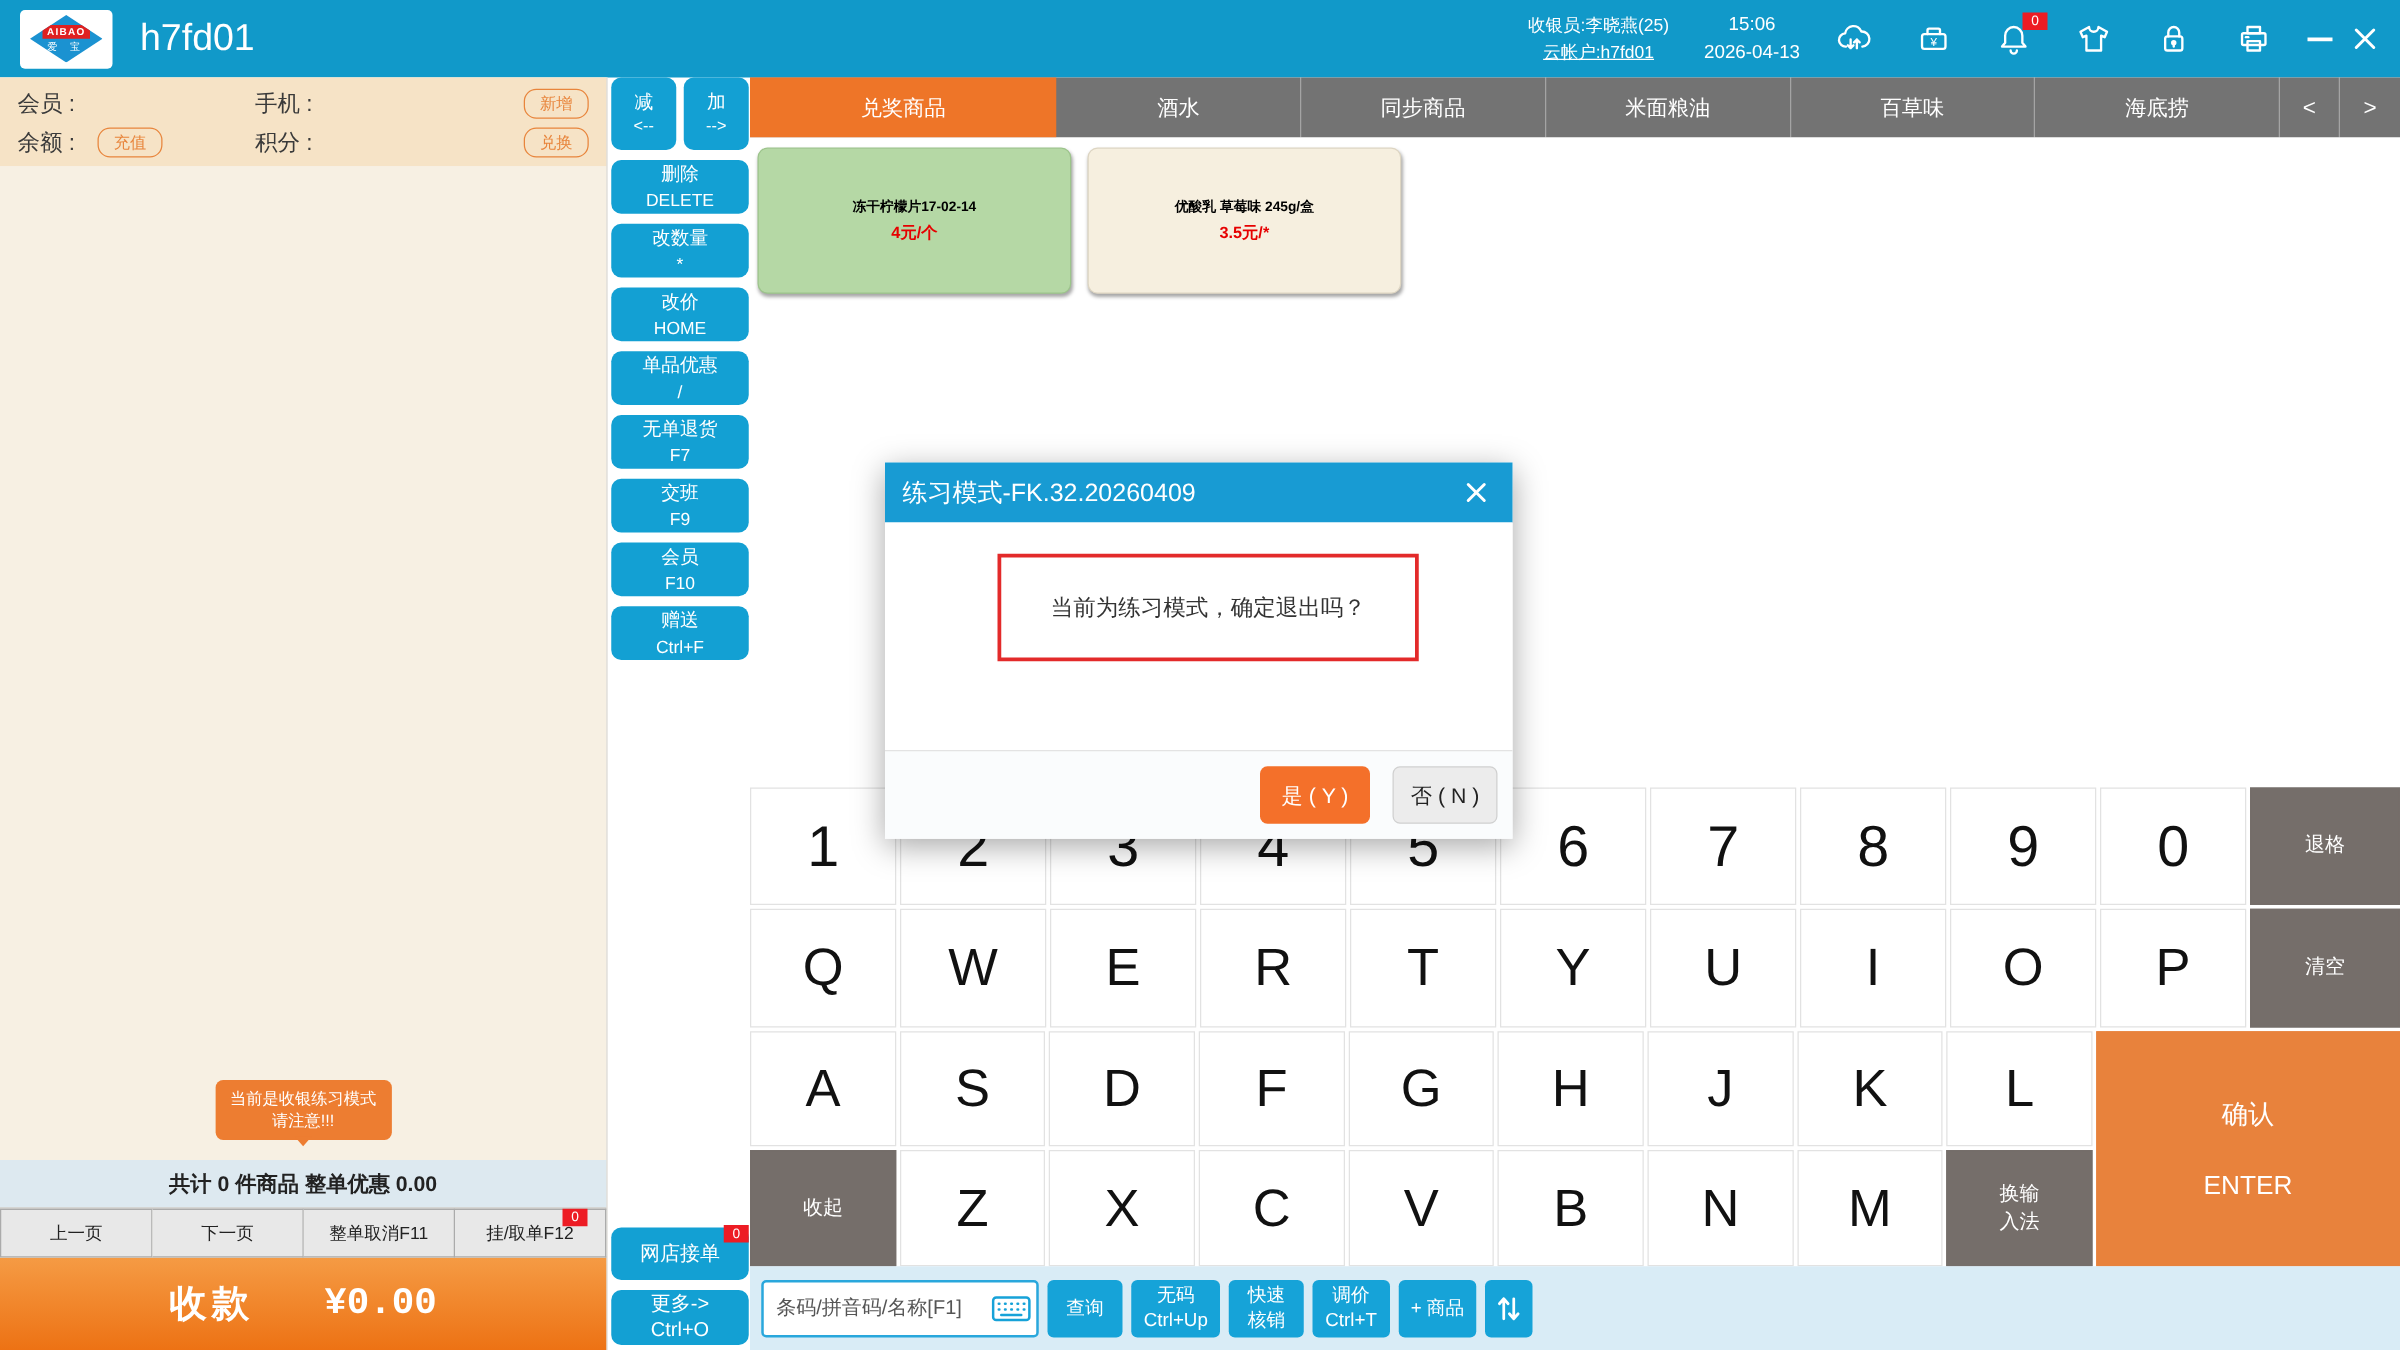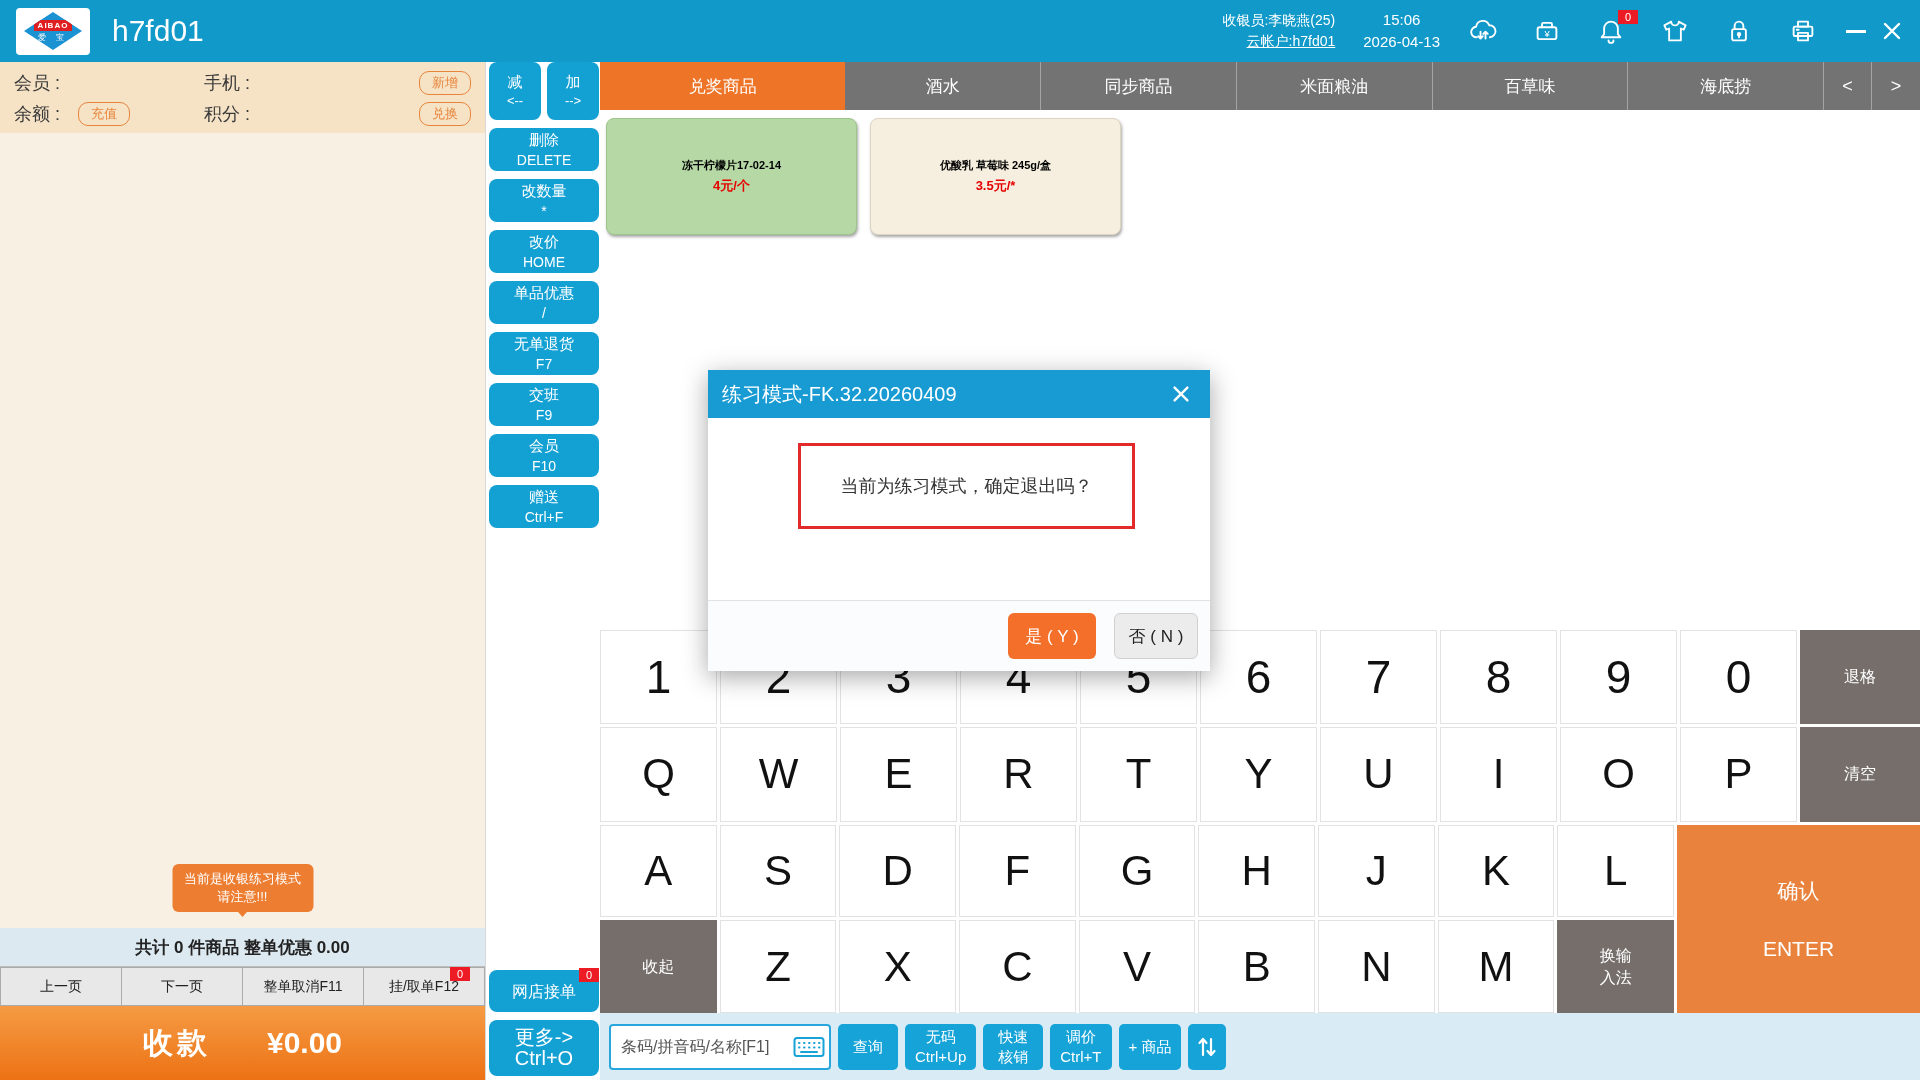--- a/index.html
+++ b/index.html
@@ -8,21 +8,21 @@
   #app { position:relative; width:1920px; height:1080px; background:#fff; }
 
   
   .header { position:absolute; left:0; top:0; width:1920px; height:62px; background:#1199c9; display:flex; align-items:center; }
   .logo { width:74px; height:47px; background:#fff; border-radius:4px; margin-left:16px; display:flex; align-items:center; justify-content:center; position:relative; }
   .logo .diamond { width:58px; height:38px; background:#1b92d1; clip-path:polygon(50% 0,100% 50%,50% 100%,0 50%); display:flex; flex-direction:column; align-items:center; justify-content:center; }
   .logo .brand { background:#e02020; color:#fff; font-size:8px; font-weight:bold; padding:1px 4px; letter-spacing:1px; }
   .logo .brand-cn { color:#fff; font-size:8px; margin-top:1px; letter-spacing:4px; }
   .header-title { color:#fff; font-size:30px; font-weight:normal; margin-left:22px; flex:0 0 auto; }
   .header-spacer { flex:1; }
-  .hdr-info { color:#fff; font-size:14px; text-align:right; line-height:21px; margin-right:28px; }
+  .hdr-info { color:#fff; font-size:14px; text-align:center; line-height:21px; margin-right:28px; }
   .hdr-info .acct { text-decoration:underline; cursor:pointer; }
   .hdr-time { color:#fff; font-size:15px; text-align:center; line-height:22px; margin-right:26px; }
   .hdr-icons { display:flex; align-items:center; gap:30px; margin-right:18px; }
   .hdr-icon { position:relative; width:34px; height:34px; display:flex; align-items:center; justify-content:center; cursor:pointer; }
   .hdr-icon svg { width:30px; height:30px; }
   .badge { position:absolute; background:#ed1c24; color:#fff; font-size:11px; line-height:14px; padding:0 5px; min-width:20px; text-align:center; }
   .bell-badge { top:-4px; right:-10px; }
   .win-btn { width:36px; height:36px; display:flex; align-items:center; justify-content:center; cursor:pointer; }
   .min-bar { width:20px; height:3px; background:#fff; }
 
@@ -36,36 +36,36 @@
   .chip-btn { margin-left:auto; border:1px solid #e8853c; color:#e8853c; background:transparent; border-radius:10px; font-size:13px; padding:2px 12px; cursor:pointer; font-family:inherit; }
   .chip-btn.inline { margin-left:18px; }
   .cart-list { flex:1; position:relative; background:#f7f0e3; }
   .tooltip { position:absolute; bottom:16px; left:50%; transform:translateX(-50%); background:#ed7d31; color:#fff; font-size:13px; line-height:18px; text-align:center; padding:6px 12px; border-radius:6px; white-space:nowrap; }
   .tooltip:after { content:""; position:absolute; left:50%; bottom:-12px; transform:translateX(-50%); border:7px solid transparent; border-top:8px solid #ed7d31; }
   .summary-strip { height:38px; background:#dde9f0; display:flex; align-items:center; justify-content:center; font-size:17px; color:#222; font-weight:bold; }
   .nav-row { height:40px; display:flex; border-top:1px solid #bdbdbd; }
   .nav-btn { flex:1; background:#e8e8e8; border:1px solid #ababab; border-left:none; font-size:14px; color:#222; display:flex; align-items:center; justify-content:center; cursor:pointer; position:relative; font-family:inherit; }
   .nav-btn:first-child { border-left:1px solid #ababab; }
   .hold-badge { top:-1px; right:14px; }
-  .checkout { flex:0 0 74px; background:linear-gradient(180deg,#f59b44,#ed7214); display:flex; align-items:center; justify-content:center; gap:56px; cursor:pointer; }
+  .checkout { flex:0 0 74px; background:linear-gradient(180deg,#f59b44,#ed7214); display:flex; align-items:center; justify-content:center; gap:56px; cursor:pointer;font-family:Liberation Mono, monospace; }
   .checkout .ck-label { color:#fff; font-size:30px; font-weight:bold; letter-spacing:4px; }
   .checkout .ck-amount { color:#fff; font-size:30px; font-weight:bold; }
 
   
   .action-col { position:absolute; left:489px; top:62px; width:110px; height:1018px; display:flex; flex-direction:column; padding-top:0; }
   .adj-row { display:flex; gap:6px; height:58px; margin-bottom:8px; }
   .blue-btn { background:#13a0d3; color:#fff; border:none; border-radius:8px; cursor:pointer; font-family:inherit; display:flex; flex-direction:column; align-items:center; justify-content:center; line-height:19px; }
   .adj-btn { flex:1; font-size:15px; }
   .adj-btn .sub { font-size:13px; }
   .act-btn { height:43px; margin-bottom:8px; font-size:15px; line-height:20px; }
   .act-btn .sub { font-size:14px; }
   .col-spacer { flex:1; }
   .online-btn { height:42px; margin-bottom:8px; font-size:16px; position:relative; overflow:visible; }
   .online-badge { top:-2px; right:0; }
-  .more-btn { height:56px; margin-bottom:4px; font-size:20px; line-height:21px; }
+  .more-btn { height:44px; margin-bottom:4px; font-size:16px; line-height:21px; }
 
   
   .right-area { position:absolute; left:600px; top:62px; width:1320px; height:1018px; }
   .tab-bar { position:absolute; left:0; top:0; right:0; height:48px; background:#737373; display:flex; }
   .tab { flex:1; display:flex; align-items:center; justify-content:center; color:#fff; font-size:17px; border-right:1px solid rgba(255,255,255,0.35); cursor:pointer; }
   .tab.selected { flex:1.26; background:#ee7528; border-right:none; }
   .tab-arrow { flex:0 0 48px; display:flex; align-items:center; justify-content:center; color:#fff; font-size:18px; border-right:1px solid rgba(255,255,255,0.35); cursor:pointer; }
   .tab-arrow:last-child { border-right:none; }
   .products { position:absolute; left:0; top:48px; right:0; bottom:67px; background:#fff; padding:8px 6px; display:flex; align-items:flex-start; gap:13px; }
   .card { width:251px; height:117px; border-radius:8px; display:flex; flex-direction:column; align-items:center; justify-content:center; gap:4px; box-shadow:1px 2px 3px rgba(0,0,0,0.35); cursor:pointer; }

